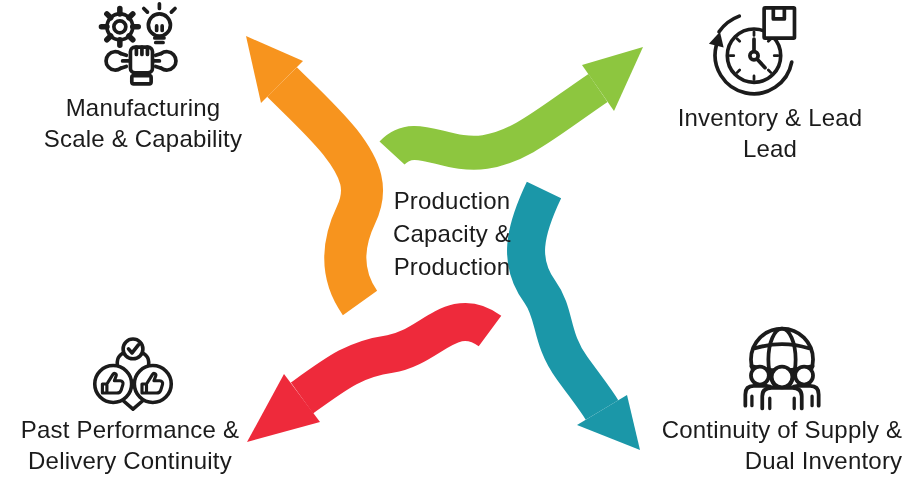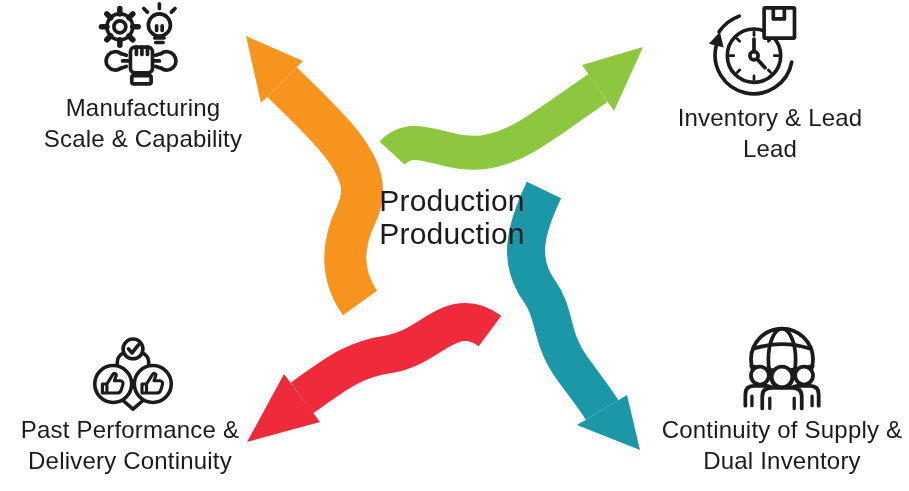--- a/index.html
+++ b/index.html
@@ -20,21 +20,21 @@
     text-align:center;
     font-size:24px;
     line-height:31px;
     white-space:nowrap;
     letter-spacing:0.2px;
   }
   .center-title{
     position:absolute;
     transform:translateX(-50%);
     text-align:center;
-    font-size:30px;
+    font-size:24px;
     line-height:33px;
     white-space:nowrap;
     letter-spacing:0.2px;
   }
   .tline{display:block;}
 </style>
 </head>
 <body>
 
 <div class="canvas">
@@ -57,20 +57,21 @@
     </g>
 
     <g color="#1B97A8">
       <path d="M 544 190 C 524 232 518 262 540 292 C 556 314 550 338 572 368 C 588 390 596 400 602 410" fill="none" stroke="currentColor" stroke-width="38"></path>
       <polygon points="640,450 577,425 627,395" fill="currentColor"></polygon>
     </g>
   </svg>
 
   <div class="center-title" style="left:452px;top:184px;">
     <span class="tline">Production</span>
+    <span class="tline">Capacity &amp;</span>
     <span class="tline">Production</span>
   </div>
 
   <div class="icon" style="left:95px;top:2px;width:92px;height:92px;" color="#111111">
     <svg viewBox="0 0 100 100">
       <g fill="none" stroke="currentColor" stroke-width="4" stroke-linecap="round" stroke-linejoin="round">
         <path stroke-width="6" d="M41 27h6M36.9 36.9l4.2 4.2M27 41v6M17.1 36.9l-4.2 4.2M13 27H7M17.1 17.1l-4.2-4.2M27 13V7M36.9 17.1l4.2-4.2"></path>
         <circle cx="27" cy="27" r="14"></circle>
         <circle cx="27" cy="27" r="6.5"></circle>
         <circle cx="70" cy="25" r="12"></circle>
@@ -148,18 +149,18 @@
         <path d="M58 89V77Q58 68 67 68H80Q89 68 89 77V89" fill="#ffffff"></path>
         <circle cx="26.5" cy="57" r="9.5" fill="#ffffff"></circle>
         <circle cx="73.5" cy="57" r="9.5" fill="#ffffff"></circle>
         <path d="M18 89V79M35 89V79M65 89V79M82 89V79" stroke-width="3.5"></path>
         <path d="M29 92V79Q29 70 39 70H61Q71 70 71 79V92" fill="#ffffff"></path>
         <circle cx="50" cy="58.5" r="11" fill="#ffffff"></circle>
         <path d="M37 92V81M63 92V81" stroke-width="3.5"></path>
       </g>
     </svg>
   </div>
-  <div class="node-label" style="left:782px;top:414px;">
+  <div class="node-label" style="left:782px;top:414px;text-align:right;">
     <span class="tline">Continuity of Supply &amp;</span>
     <span class="tline">Dual Inventory</span>
   </div>
 
 </div>
 
 </body></html>

